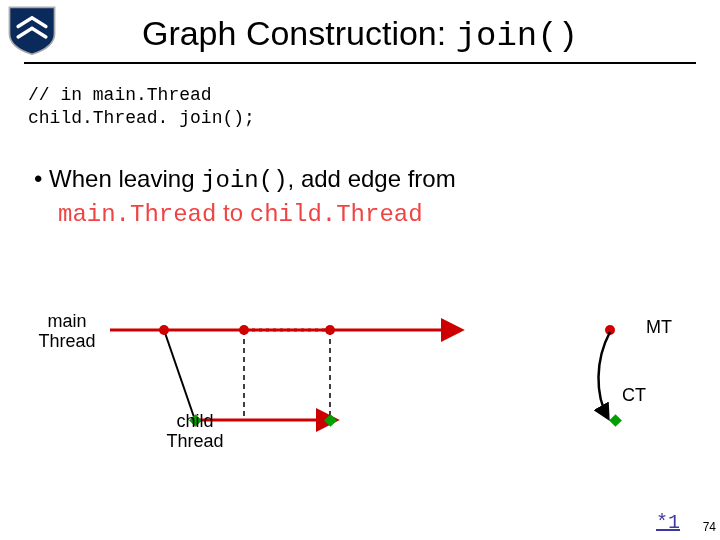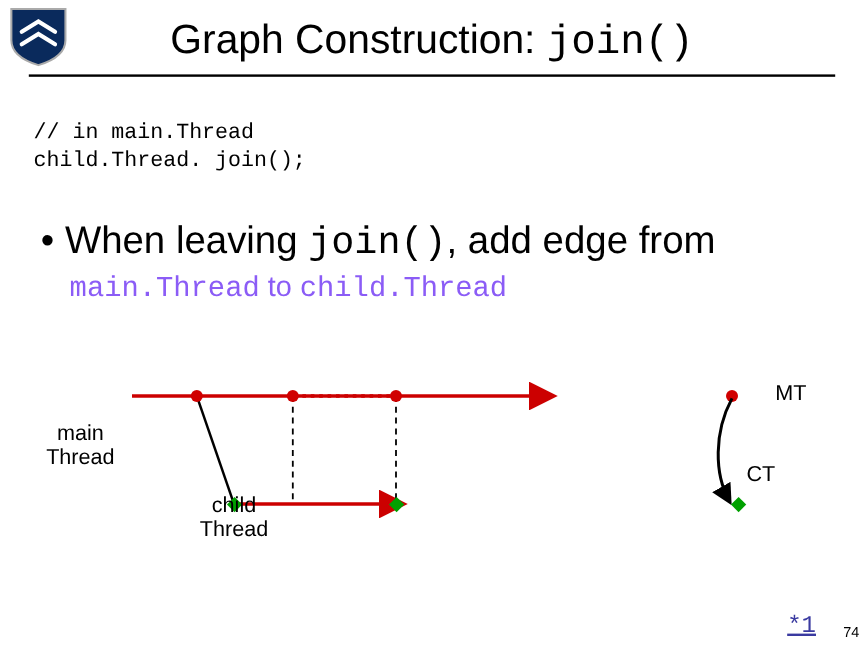--- a/index.html
+++ b/index.html
@@ -33,40 +33,40 @@
   .title .mono { font-family: "Courier New", monospace; }
   .rule {
     position: absolute;
     left: 24px;
     right: 24px;
     top: 62px;
     height: 2px;
     background: #000;
   }
   .content {
-    padding: 36px 28px 0 28px;
+    padding: 20px 28px 0 28px;
   }
   .codeblock {
     font-family: "Courier New", monospace;
     font-size: 18px;
     color: #000;
     line-height: 1.25;
     margin-bottom: 34px;
     white-space: pre;
   }
   .bullet-row {
-    font-size: 32px;
+    font-size: 24px;
     color: #000;
     line-height: 1.35;
     padding-left: 6px;
   }
   .bullet-row .mono { font-family: "Courier New", monospace; }
   .bullet-cont {
     font-size: 24px;
-    color: #8b5cf6;
+    color: #ef4444;
     padding-left: 30px;
     line-height: 1.35;
   }
   .bullet-cont .mono { font-family: "Courier New", monospace; }
   .diagram {
     position: absolute;
     left: 0;
     top: 300px;
     width: 720px;
     height: 200px;
@@ -148,21 +148,21 @@
   <circle cx="330" cy="30" r="5" fill="#d00000"></circle>
 
   <rect x="191" y="116" width="9" height="9" fill="#00a000" transform="rotate(45 195.5 120.5)"></rect>
   <rect x="326" y="116" width="9" height="9" fill="#00a000" transform="rotate(45 330.5 120.5)"></rect>
 
   <circle cx="610" cy="30" r="5" fill="#d00000"></circle>
   <path d="M610 32 C 595 60, 595 95, 608 118" stroke="#000" stroke-width="2.5" fill="none" marker-end="url(#arr-black)"></path>
   <rect x="611" y="116" width="9" height="9" fill="#00a000" transform="rotate(45 615.5 120.5)"></rect>
 </svg>
 
-<div class="lbl" style="left:32px; top:312px; width:70px; white-space:pre-line;margin-top:40px;">main
+<div class="lbl" style="left:32px; top:312px; width:70px; white-space:pre-line;">main
 Thread</div>
 <div class="lbl" style="left:132px; top:412px; width:70px; white-space:pre-line;margin-left:28px;">child
 Thread</div>
 <div class="lbl" style="left:646px; top:318px;">MT</div>
 <div class="lbl" style="left:622px; top:386px;">CT</div>
 
 <a class="footer-link" href="#">*1</a>
 <div class="page-num">74</div>
 
 </body></html>

